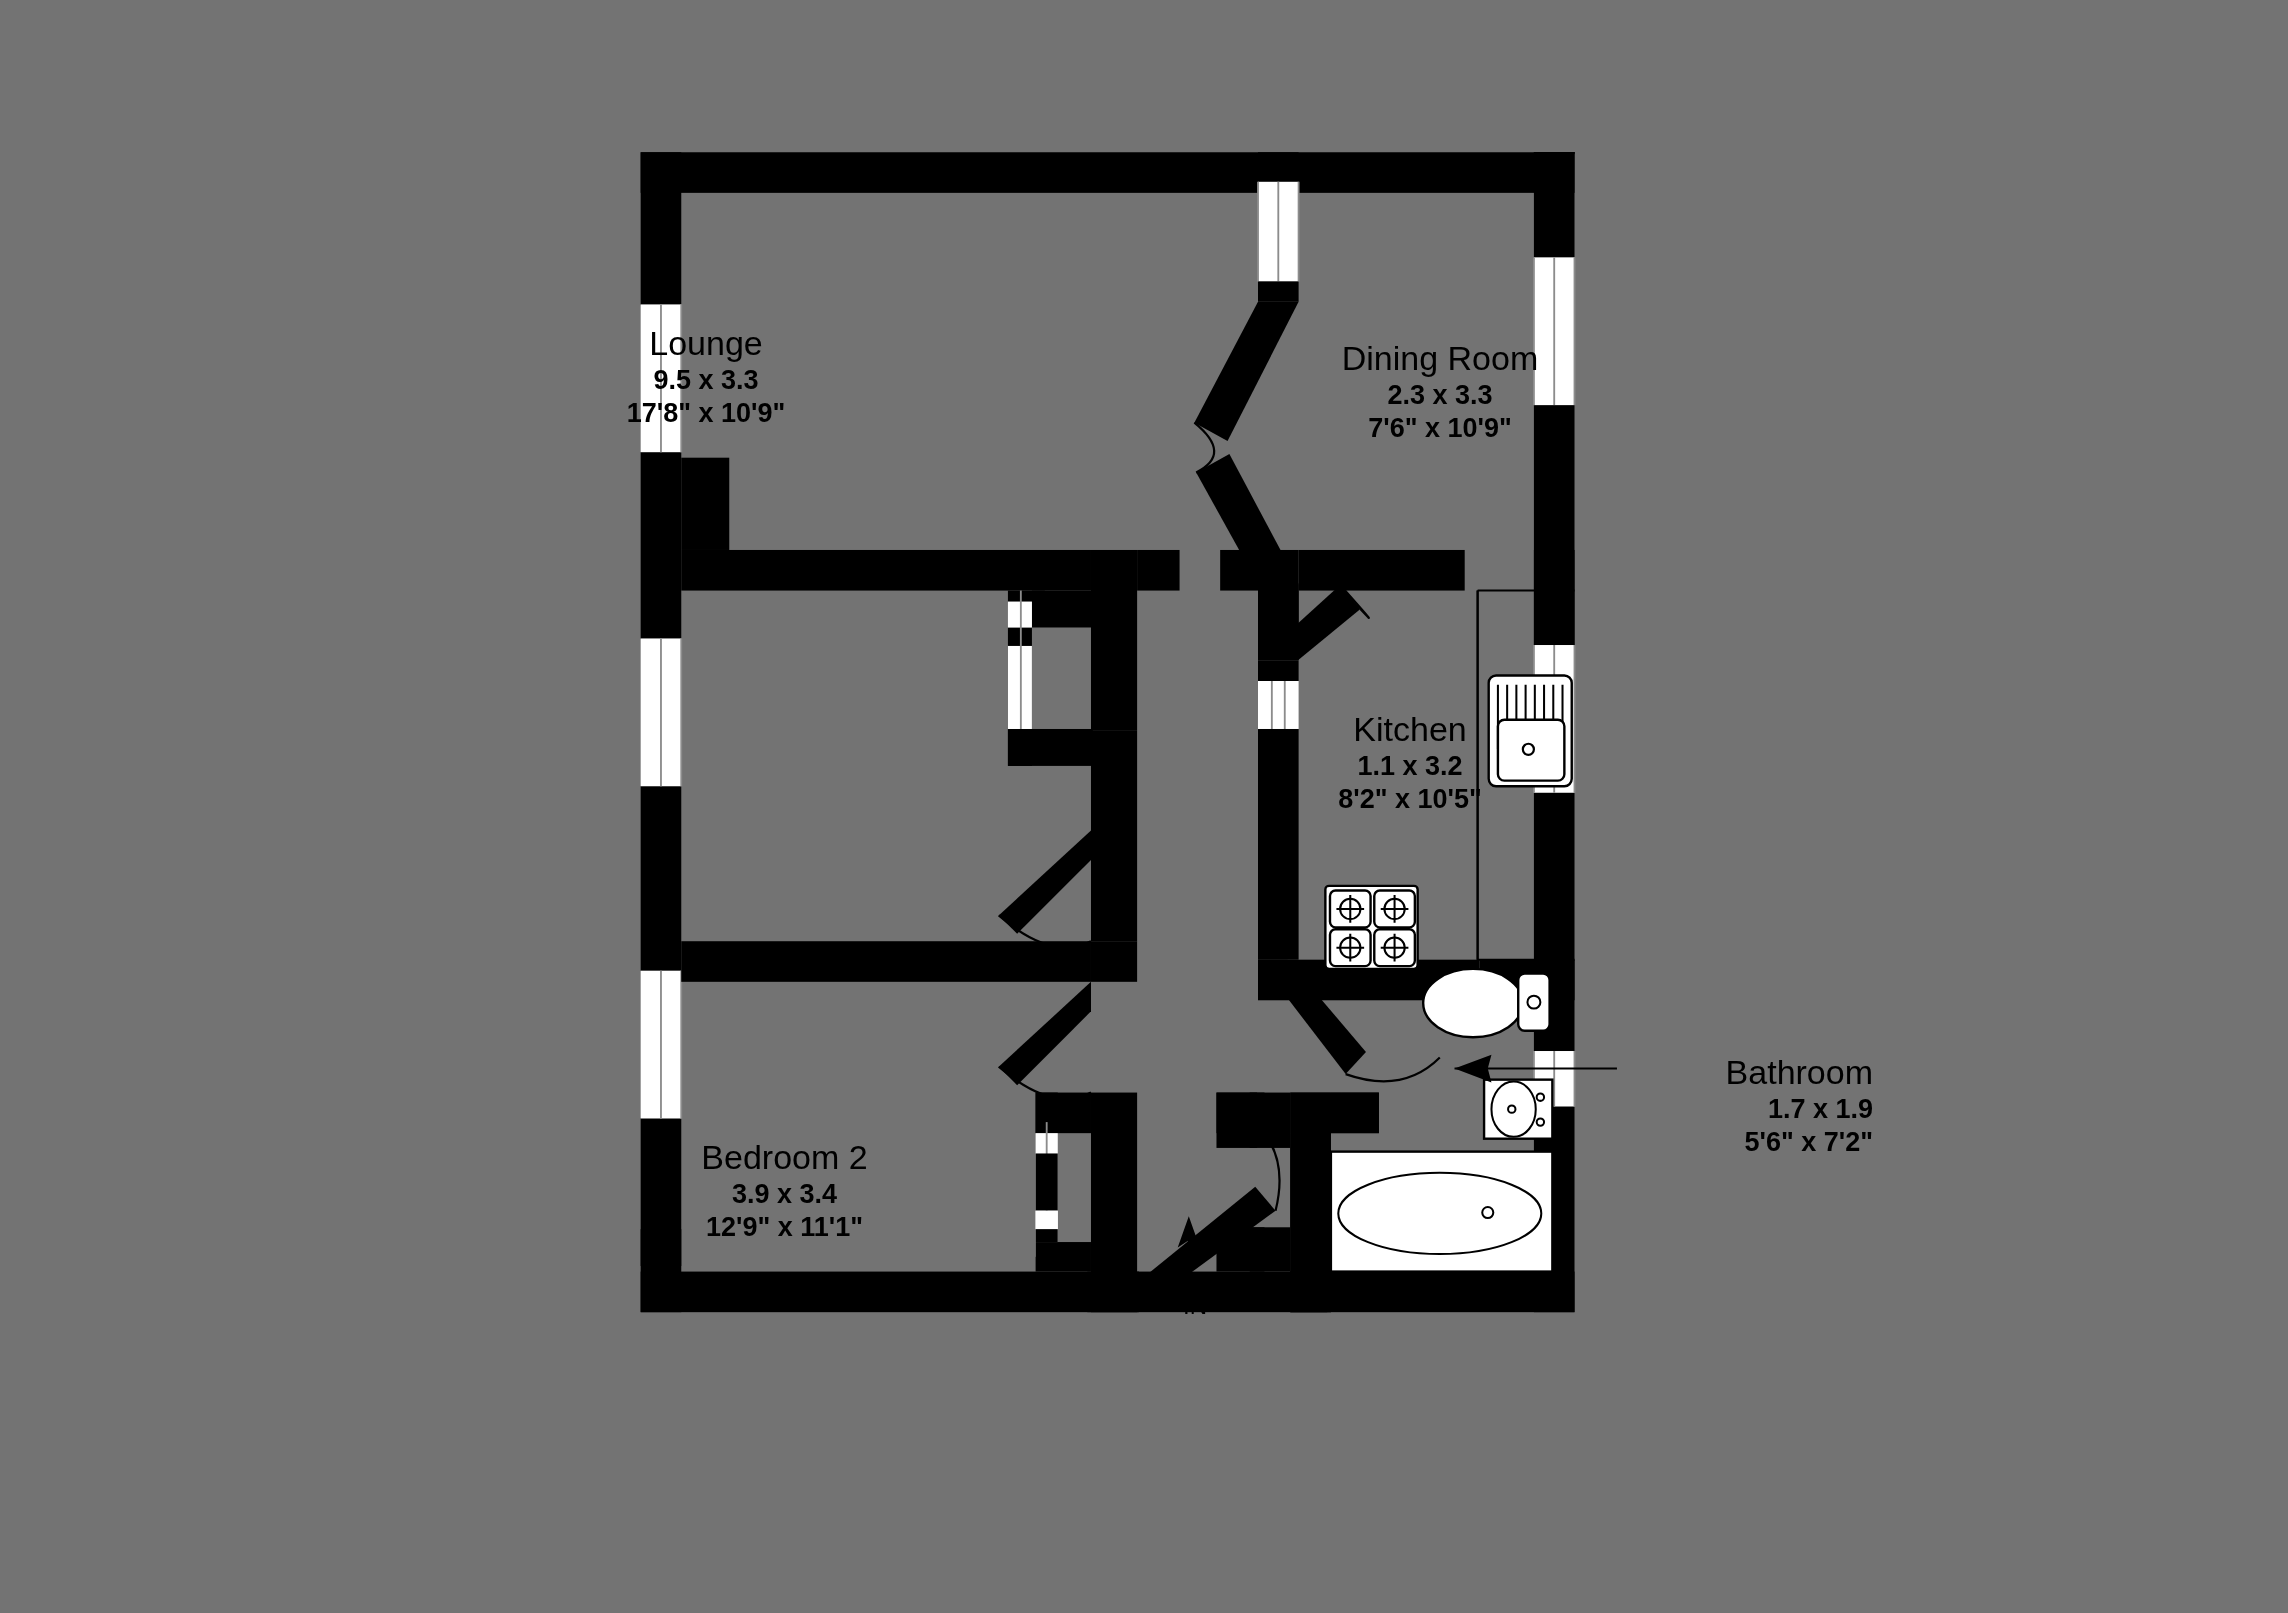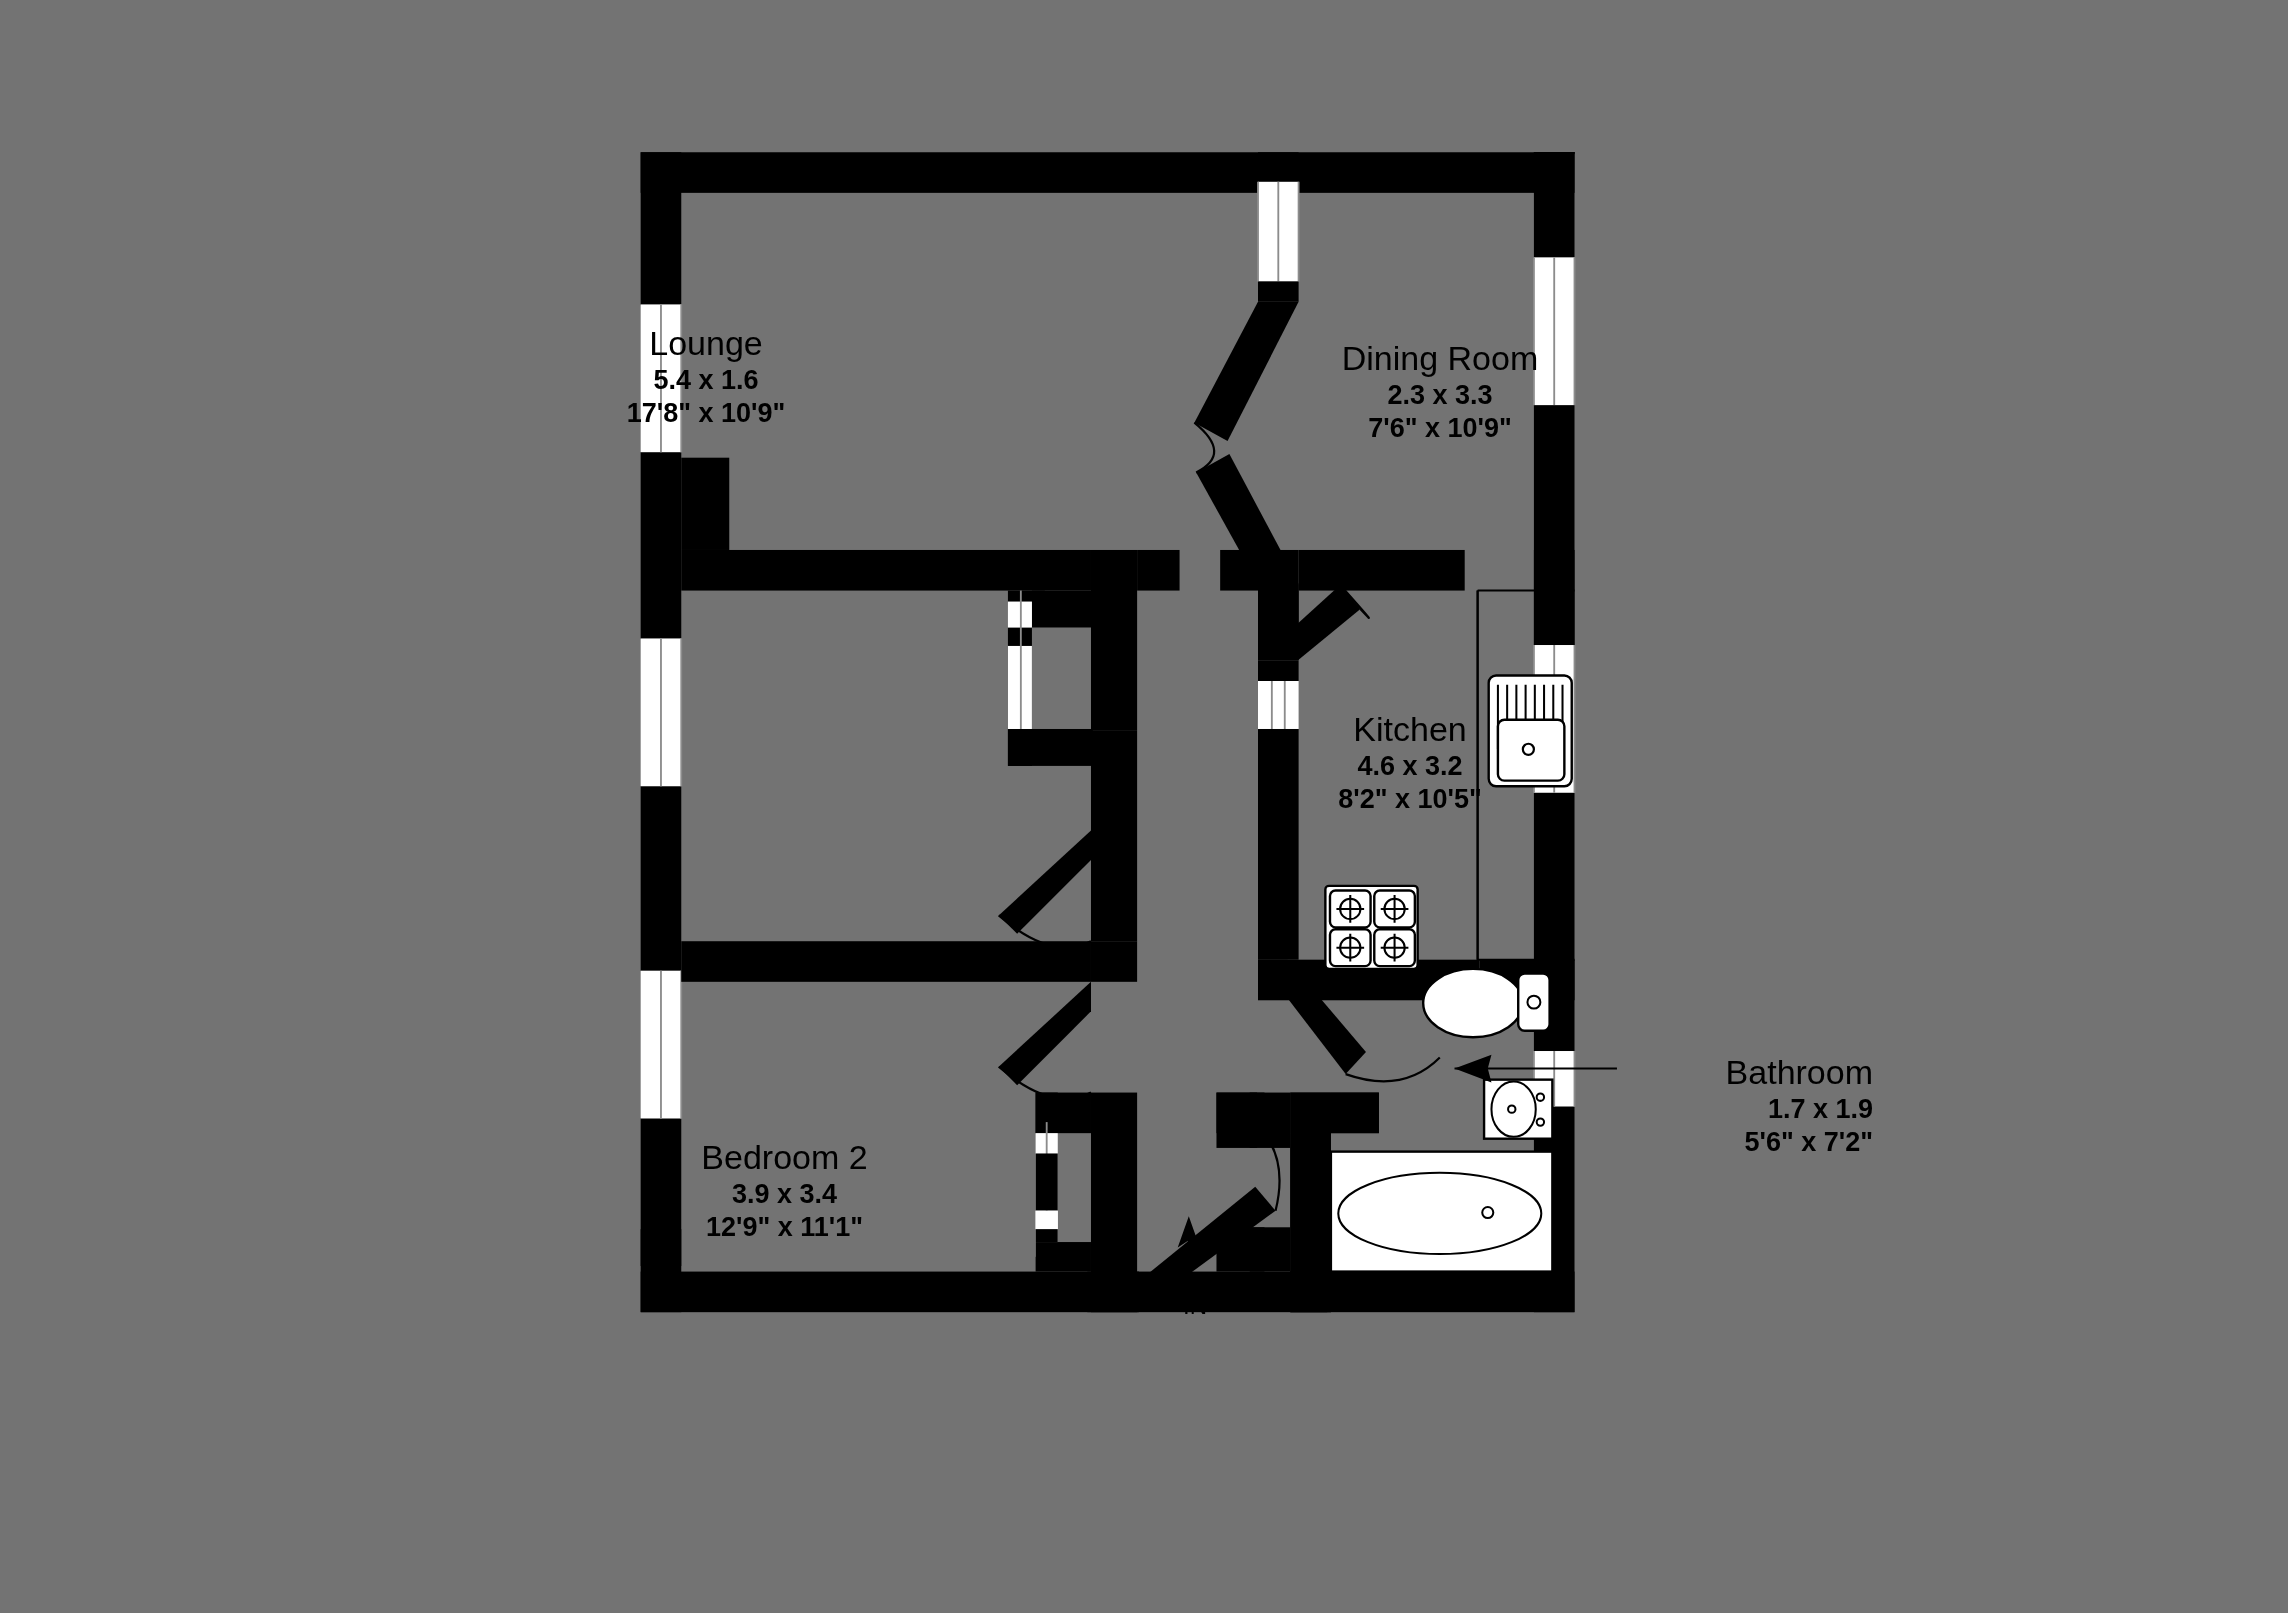--- a/index.html
+++ b/index.html
@@ -289,34 +289,34 @@
     </g>
 
     <g>
       <path class="leader" d="M1288 1418 L1288 1330"></path>
       <polygon class="arrowhead" points="1288,1318 1300,1352 1288,1344 1276,1352"></polygon>
     </g>
   </svg>
 
   <div class="lbl" id="lbl-lounge" style="left:586px; top:323px; width:240px;">
     <div class="name">Lounge</div>
-    <div class="dimm">5.4 x 1.6</div>
+    <div class="dimm">9.5 x 3.3</div>
     <div class="dimf">17'8" x 10'9"</div>
   </div>
 
   <div class="lbl" id="lbl-dining" style="left:1306px; top:338px; width:268px;">
     <div class="name">Dining Room</div>
     <div class="dimm">2.3 x 3.3</div>
     <div class="dimf">7'6" x 10'9"</div>
   </div>
 
 
   <div class="lbl" id="lbl-kitchen" style="left:1304px; top:709px; width:212px;">
     <div class="name">Kitchen</div>
-    <div class="dimm">4.6 x 3.2</div>
+    <div class="dimm">1.1 x 3.2</div>
     <div class="dimf">8'2" x 10'5"</div>
   </div>
 
 
   <div class="lbl" id="lbl-bedroom2" style="left:785px; top:1137px; width:249px; transform:translateX(-125px);">
     <div class="name">Bedroom 2</div>
     <div class="dimm">3.9 x 3.4</div>
     <div class="dimf">12'9" x 11'1"</div>
   </div>
 

